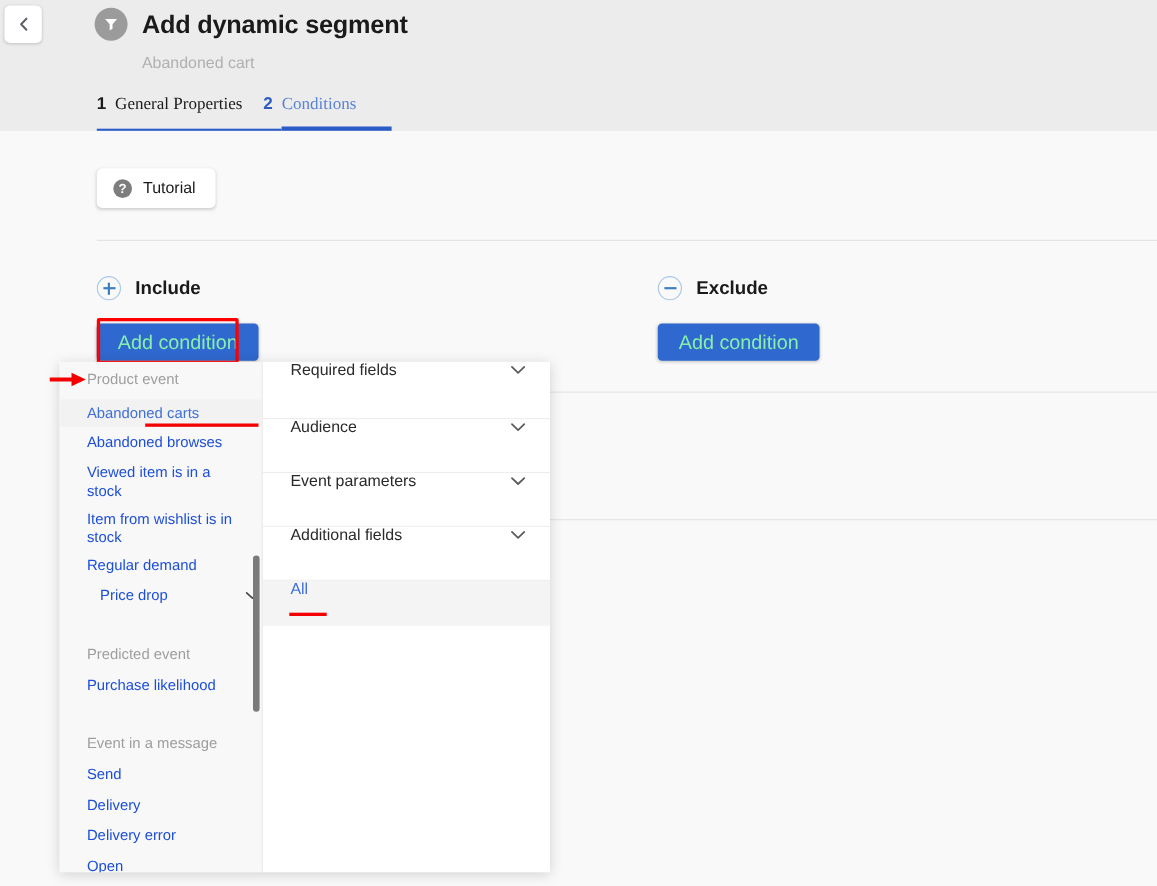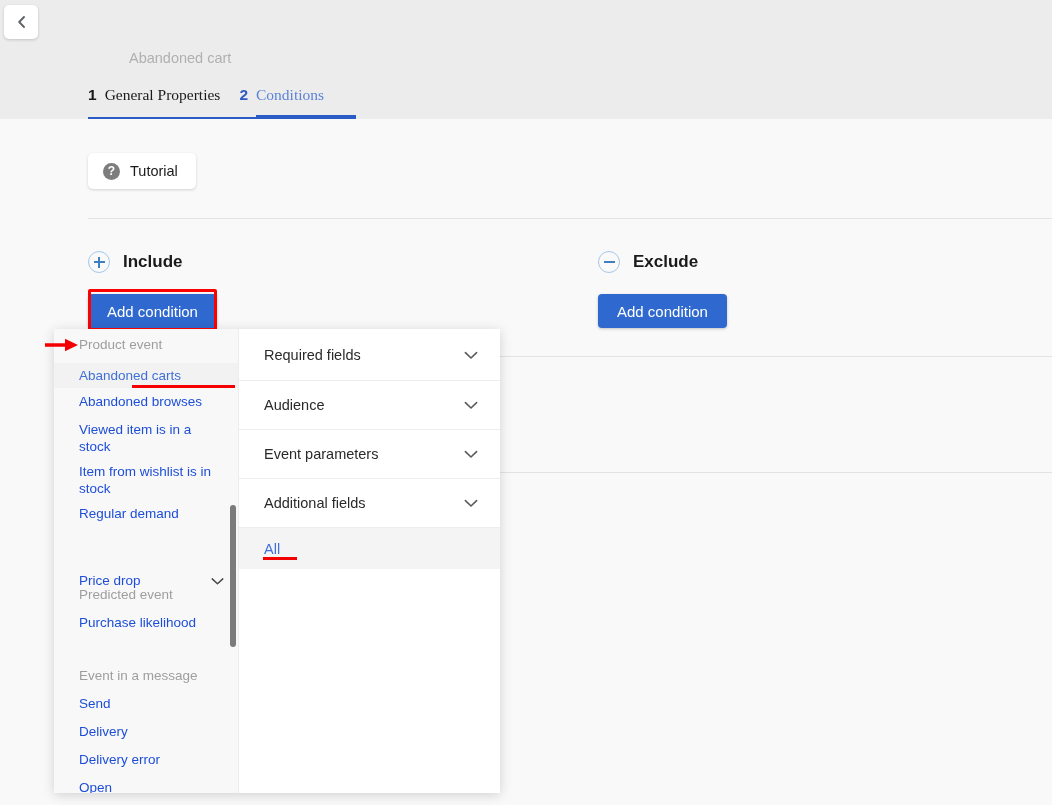--- a/index.html
+++ b/index.html
@@ -178,22 +178,22 @@
   .circle-icon .bar-v { width: 1.8px; height: 11px; }
   .section-title {
     font-size: 17px;
     font-weight: bold;
     color: #1a1a1a;
   }
 
   .primary-button {
     height: 34px;
     background: #2f68ce;
-    color: #ffffff;
-    font-size: 15px;
+    color: #86efac;
+    font-size: 18px;
     font-family: "Liberation Sans", sans-serif;
     border: none;
     border-radius: 4px;
     padding: 0 19px;
     cursor: pointer;
     box-shadow: 0 1px 3px rgba(0,0,0,0.22);
   }
   .highlight-box {
     position: absolute;
     left: 88px; top: 170px;
@@ -256,21 +256,21 @@
     position: absolute;
     right: 2px;
     width: 6px;
     background: #7b7b7b;
     border-radius: 3px;
   }
 
   .dd-row {
     height: 49px;
     display: flex;
-    align-items: center;
+    align-items: flex-start;
     justify-content: space-between;
     padding: 0 22px 0 25px;
     border-bottom: 1px solid #ededed;
     font-size: 14.5px;
     color: #2a2a2a;
     cursor: pointer;
   }
   .dd-row.is-all {
     background: #f4f4f4;
     border-bottom: none;
@@ -292,20 +292,28 @@
 <div class="header">
 
   <div class="back-button">
     <span>
       <svg width="11" height="14" viewBox="0 0 11 14">
         <path d="M8 2 L3.2 7 L8 12" fill="none" stroke="#5f6368" stroke-width="1.9" stroke-linecap="round" stroke-linejoin="round"></path>
       </svg>
     </span>
   </div>
 
+  <div class="title-row">
+    <span class="funnel-badge">
+      <svg width="16" height="16" viewBox="0 0 16 16">
+        <path d="M2.6 3.3 h10.8 l-4.1 4.8 v4.1 l-2.6 1.6 v-5.7 z" fill="#ffffff"></path>
+      </svg>
+    </span>
+    <span class="page-title">Add dynamic segment</span>
+  </div>
 
   <div class="subtitle">Abandoned cart</div>
 
   <div class="tabs">
     <div class="tab is-done">
       <span class="tab-num">1</span>
       <span class="tab-label">General Properties</span>
     </div>
     <div class="tab-gap"></div>
     <div class="tab is-active">
@@ -372,21 +380,21 @@
     </div>
 
     <div class="dd-item" style="position:absolute;left:0;top:134px;width:184px;">
       <span>Item from wishlist is in stock</span>
     </div>
 
     <div class="dd-item" style="position:absolute;left:0;top:176px;width:184px;">
       <span>Regular demand</span>
     </div>
 
-    <div class="dd-item" style="position:absolute;left:0;top:203px;width:184px;height:17px;margin-top:40px;">
+    <div class="dd-item" style="position:absolute;left:12px;top:203px;width:184px;height:17px;">
       <span>Price drop</span>
       <span class="chev" style="right:14px;">
         <svg width="13" height="8" viewBox="0 0 13 8">
           <path d="M1.2 1.4 L6.5 6.3 L11.8 1.4" fill="none" stroke="#4a4a4a" stroke-width="1.5" stroke-linecap="round" stroke-linejoin="round"></path>
         </svg>
       </span>
     </div>
 
     <div class="dd-group-label" style="position:absolute;left:0;top:257px;">Predicted event</div>
 

